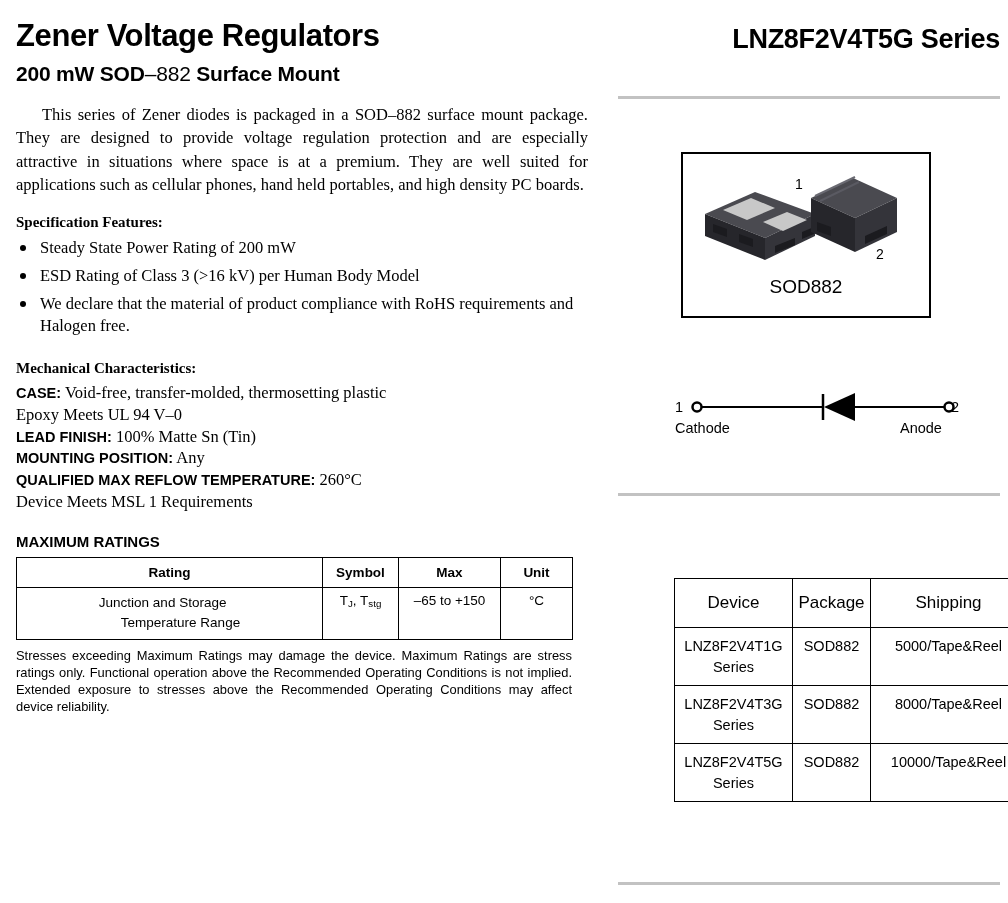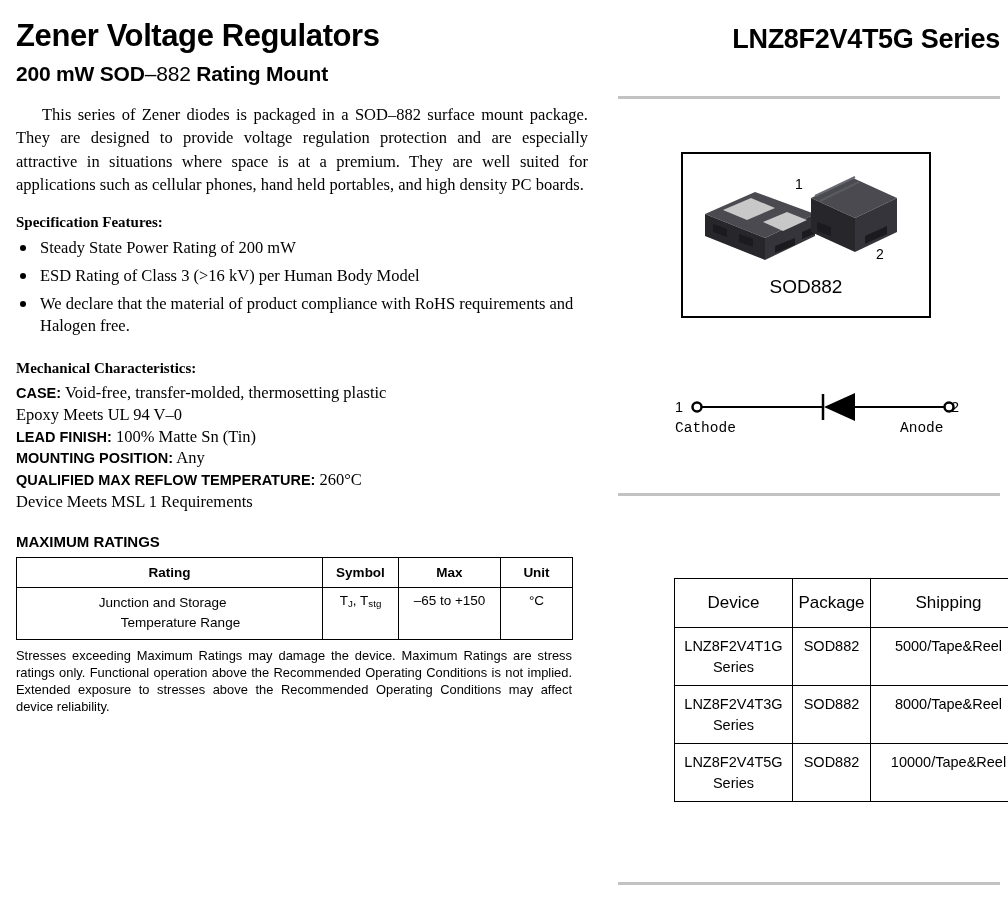--- a/index.html
+++ b/index.html
@@ -117,21 +117,21 @@
   }
   .pin-num{
     position:absolute;font-family:"Liberation Sans", sans-serif;
     font-size:14px;
   }
   .pin-1{left:112px;top:22px;}
   .pin-2{left:193px;top:92px;}
 
   .sym-wrap{position:absolute;left:55px;top:392px;width:300px;height:60px;}
   .sym-cap{
-    position:absolute;font-family:Liberation Mono, monospace;
+    position:absolute;font-family:Liberation Sans, sans-serif;
     font-size:14.5px;
   }
   .cap-cathode{left:2px;top:28px;}
   .cap-anode{left:227px;top:28px;}
   .num-1{left:2px;top:7px;font-size:14.5px;position:absolute;
          font-family:"Liberation Sans", sans-serif;}
   .num-2{left:278px;top:7px;font-size:14.5px;position:absolute;
          font-family:"Liberation Sans", sans-serif;}
 
   .ordering-head{
@@ -158,21 +158,21 @@
 </style>
 </head>
 <body>
 
 <div class="page">
 
   <div class="left-col">
 
     <h1 class="doc-title">Zener Voltage Regulators</h1>
 
-    <h2 class="doc-subtitle"><span>200 mW SOD</span><span class="thin">–882</span><span> Rating Mount</span></h2>
+    <h2 class="doc-subtitle"><span>200 mW SOD</span><span class="thin">–882</span><span> Surface Mount</span></h2>
 
     <p class="intro">This series of Zener diodes is packaged in a SOD–882 surface mount package. They are designed to provide voltage regulation protection and are especially attractive in situations where space is at a premium. They are well suited for applications such as cellular phones, hand held portables, and high density PC boards.</p>
 
     <h3 class="sec-head">Specification Features:</h3>
 
     <ul class="feature-list">
       <li>Steady State Power Rating of 200 mW</li>
       <li>ESD Rating of Class 3 (&gt;16 kV) per Human Body Model</li>
       <li>We declare that the material of product compliance with RoHS requirements and Halogen free.</li>
     </ul>

